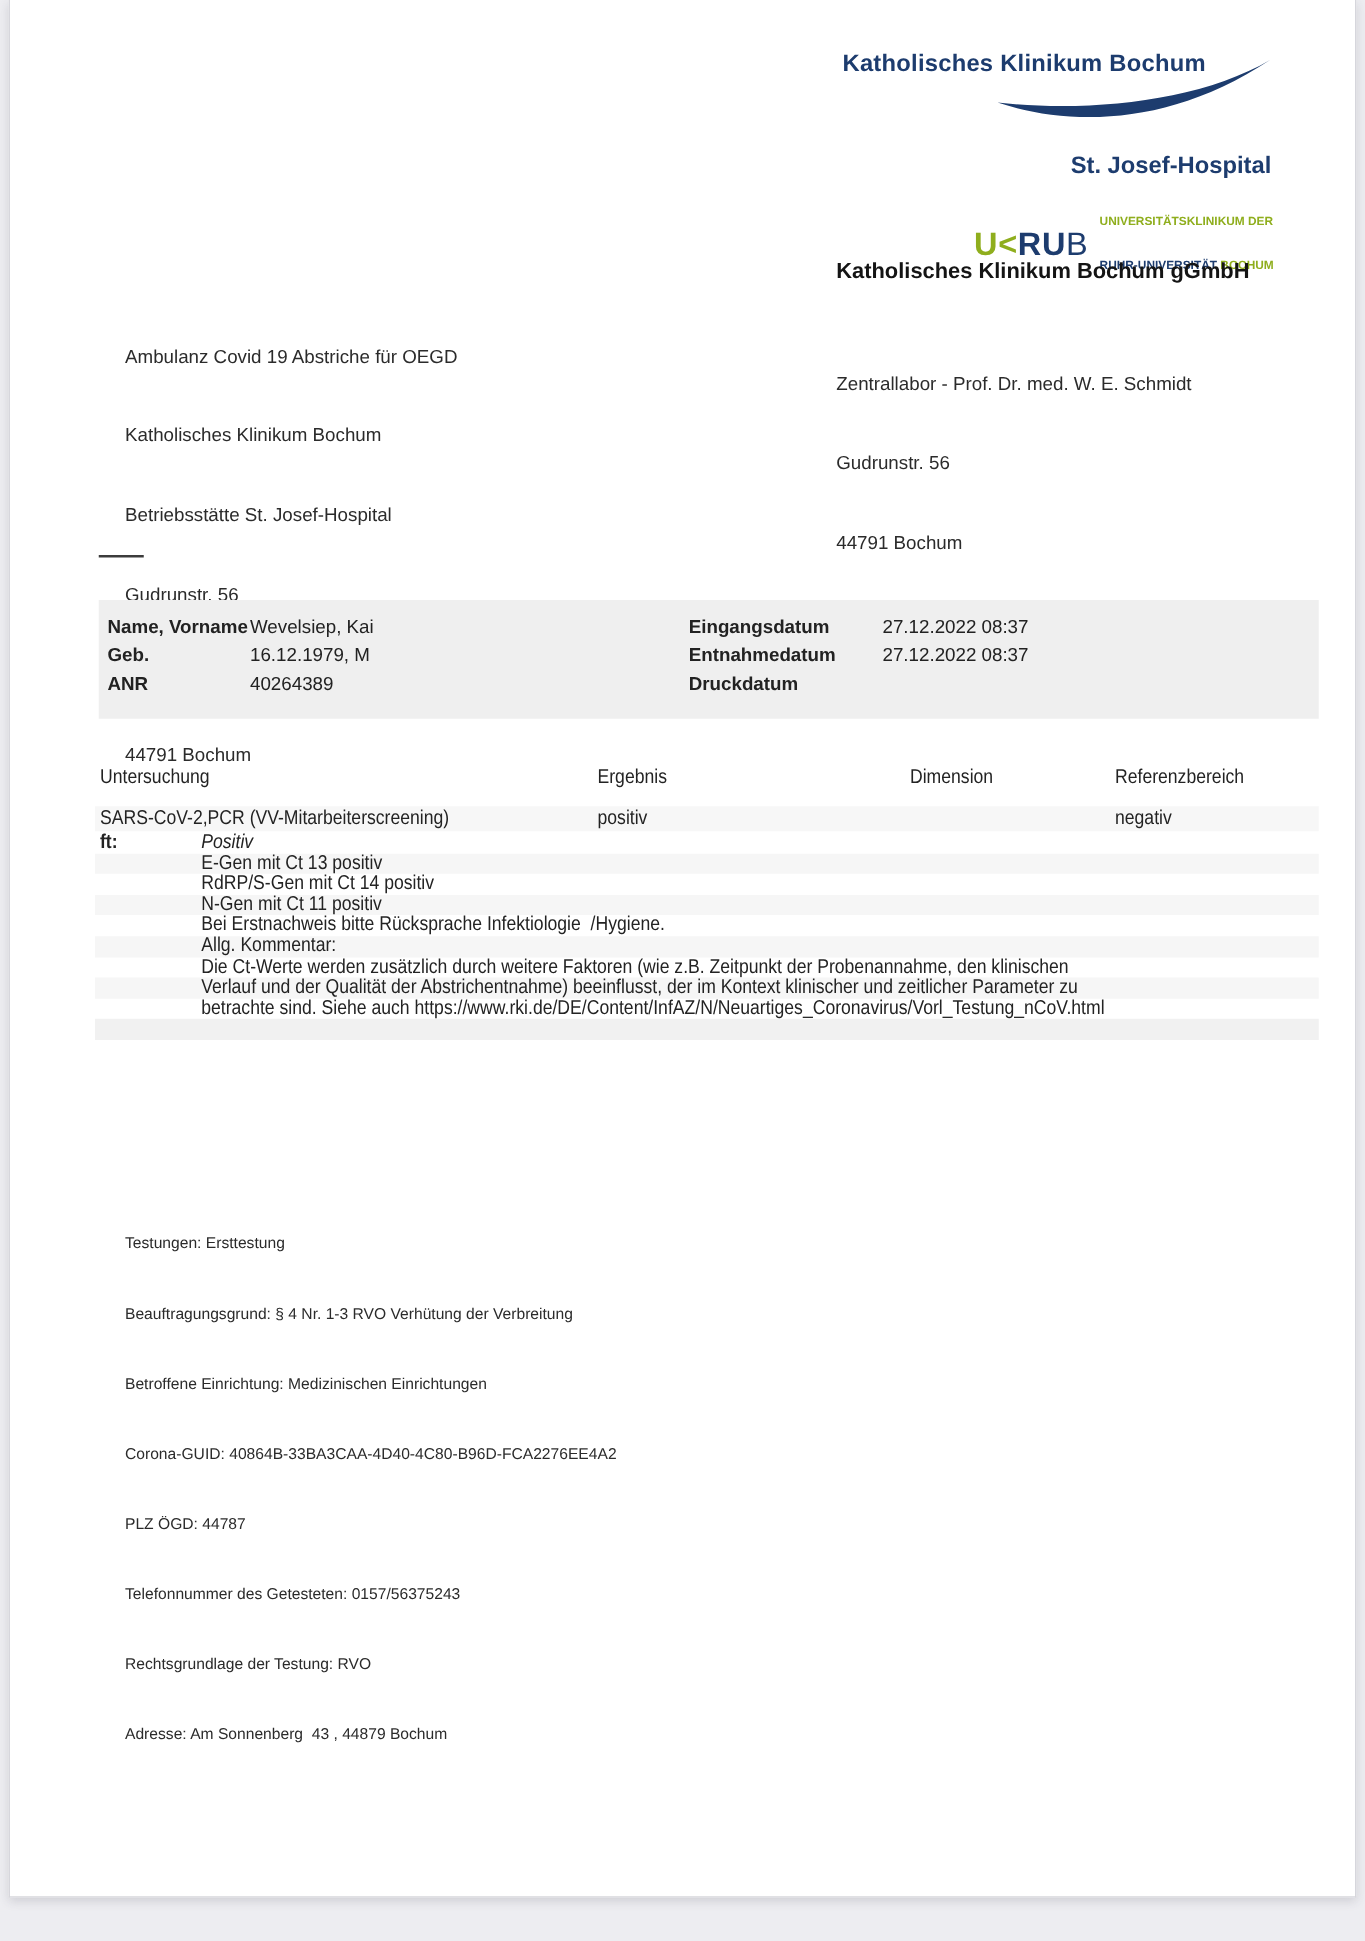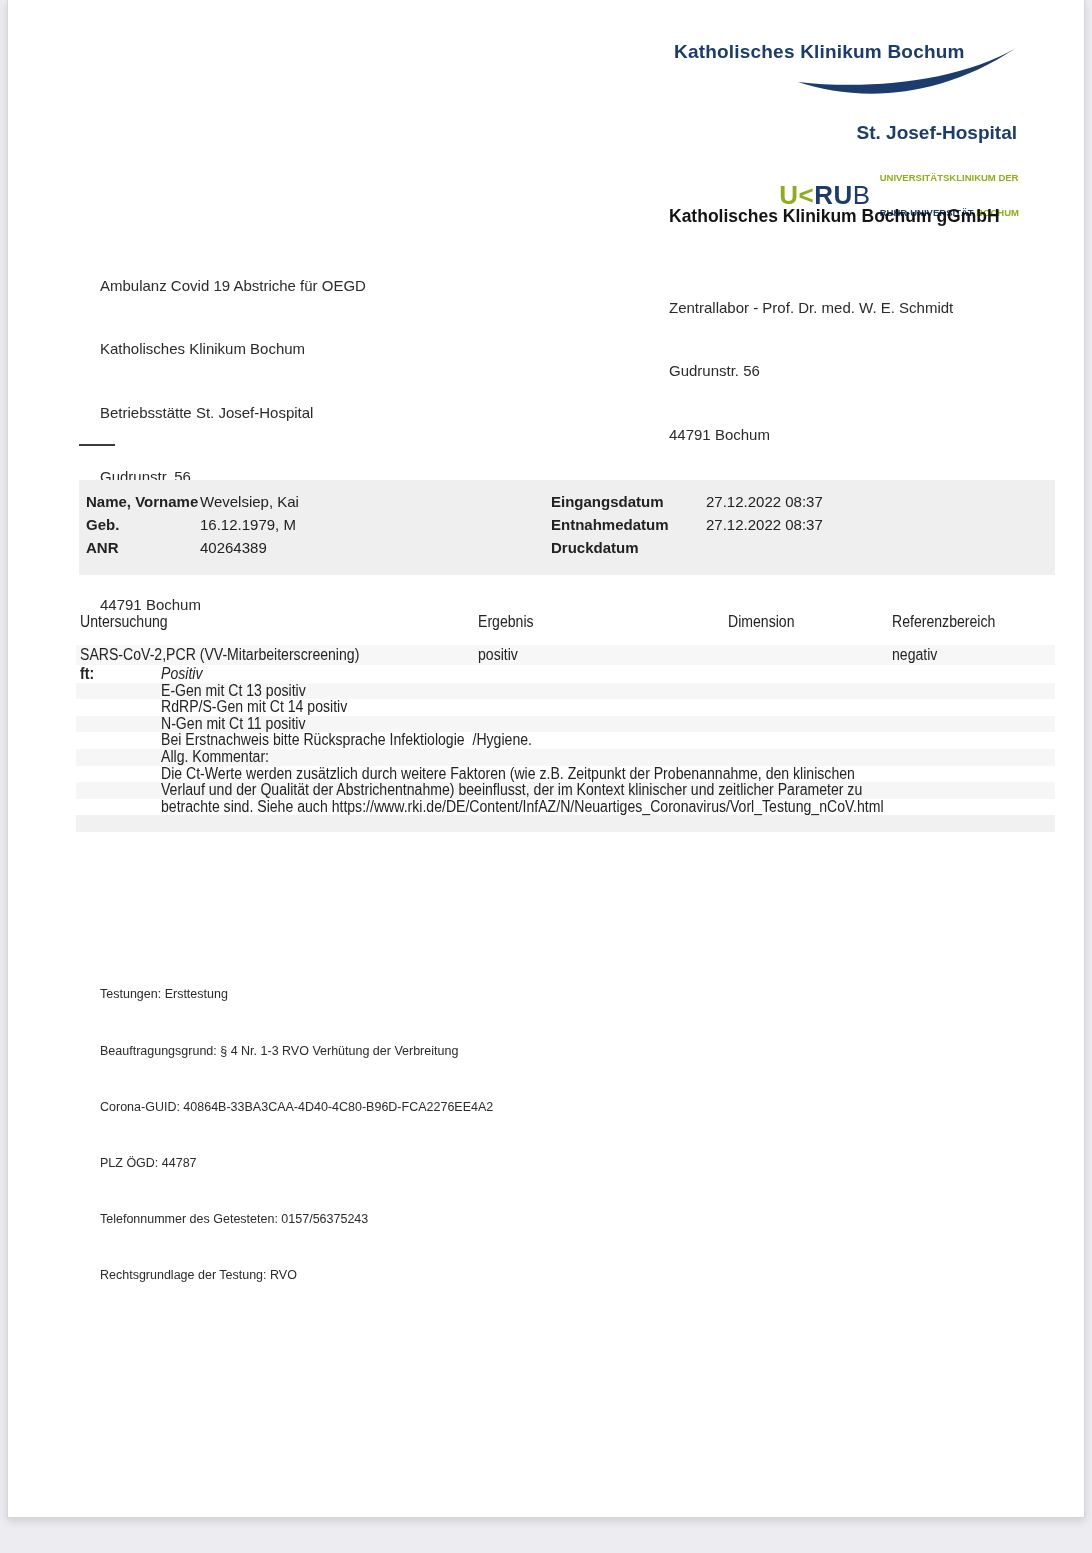--- a/index.html
+++ b/index.html
@@ -169,19 +169,21 @@
       </div>
     <div class="c-row">
         <span class="c-text"><span class="cond">betrachte sind. Siehe auch https://www.rki.de/DE/Content/InfAZ/N/Neuartiges_Coronavirus/Vorl_Testung_nCoV.html</span></span>
       </div>
     <div class="c-empty"></div>
   </div>
 
   <div class="abs footer">
     <div>Testungen: Ersttestung</div>
     <div>Beauftragungsgrund: § 4 Nr. 1-3 RVO Verhütung der Verbreitung</div>
+    <div>Betroffene Einrichtung: Medizinischen Einrichtungen</div>
     <div>Corona-GUID: 40864B-33BA3CAA-4D40-4C80-B96D-FCA2276EE4A2</div>
     <div>PLZ ÖGD: 44787</div>
     <div>Telefonnummer des Getesteten: 0157/56375243</div>
     <div>Rechtsgrundlage der Testung: RVO</div>
+    <div>Adresse: Am Sonnenberg  43 , 44879 Bochum</div>
   </div>
 
 </div>
 
 </body></html>

